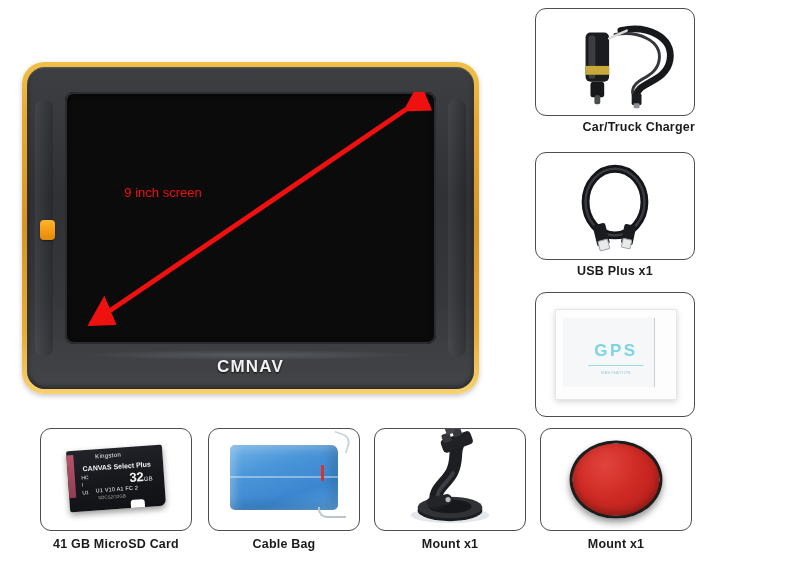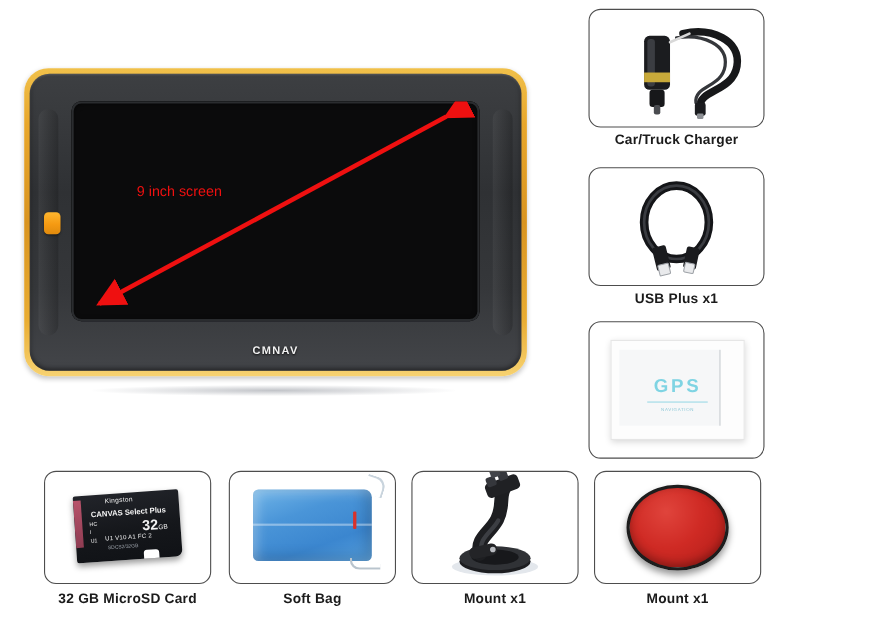--- a/index.html
+++ b/index.html
@@ -24,21 +24,21 @@
     position:absolute;
     text-align:center;
     font-weight:bold;
     color:#1b1b1b;
     font-size:12.5px;
     letter-spacing:.2px;
     white-space:nowrap;
   }
 
   
-  .device-wrap{position:absolute;left:22px;top:62px;width:457px;height:280px;}
+  .device-wrap{position:absolute;left:22px;top:62px;width:457px;height:332px;}
   .device-shadow{
     position:absolute;left:62px;top:288px;width:330px;height:10px;
     background:radial-gradient(ellipse at center, rgba(120,125,135,.45) 0%, rgba(255,255,255,0) 72%);
   }
   .bezel-outer{
     position:absolute;inset:0;
     border-radius:22px;
     background:linear-gradient(180deg,#f0c04a 0%,#e8a72c 18%,#d99420 50%,#e9ad33 82%,#f7d271 100%);
     box-shadow:0 2px 5px rgba(0,0,0,.22);
   }
@@ -69,21 +69,21 @@
   }
   .screen-label{
     position:absolute;left:16%;top:37%;
     color:#ef1010;font-size:13px;font-weight:500;
     white-space:nowrap;
   }
   .diag-svg{position:absolute;left:0;top:0;width:100%;height:100%;}
   .brand{
     position:absolute;left:0;right:0;bottom:12px;
     text-align:center;color:#f2f2f2;
-    font-size:10px;font-weight:bold;letter-spacing:1.2px;
+    font-size:17px;font-weight:bold;letter-spacing:1.2px;
     text-shadow:0 1px 2px rgba(0,0,0,.9);
   }
 
   
   .art{position:absolute;left:0;top:0;width:100%;height:100%;}
 
   
   .bag{
     position:absolute;left:14%;top:16%;width:72%;height:64%;
     border-radius:5px 7px 5px 5px;
@@ -216,21 +216,21 @@
         <rect x="53" y="27" width="7" height="44" rx="3" fill="#3b3d42"></rect>
         <rect x="50" y="58" width="24" height="9" fill="#c8a93a"></rect>
         <rect x="55" y="74" width="14" height="16" rx="3" fill="#17181a"></rect>
         <rect x="59" y="88" width="6" height="9" rx="2" fill="#4a4c50"></rect>
         <path d="M74 30 L92 22" stroke="#d8d8d8" stroke-width="2.4" fill="none" stroke-linecap="round"></path>
         <rect x="97" y="86" width="10" height="12" rx="2" fill="#1b1c1f"></rect>
         <rect x="99" y="96" width="6" height="5" rx="1" fill="#8c8f94"></rect>
       </g>
     </svg>
   </div>
-  <div class="panel-label" style="left:535px;top:120px;width:160px;">Car/Truck Charger</div>
+  <div class="panel-label" style="left:535px;top:120px;width:160px;text-align:right;">Car/Truck Charger</div>
 
   <div class="panel" style="left:535px;top:152px;width:160px;height:108px;">
     <svg class="art" viewBox="0 0 160 108">
       <g>
         <ellipse cx="80" cy="50" rx="30" ry="34" fill="none" stroke="#141518" stroke-width="8"></ellipse>
         <ellipse cx="80" cy="50" rx="30" ry="34" fill="none" stroke="#3a3c41" stroke-width="2.5"></ellipse>
         <g transform="translate(57,74) rotate(-14)">
           <rect x="0" y="0" width="13" height="22" rx="2" fill="#1a1b1e"></rect>
           <rect x="1.5" y="17" width="10" height="10" rx="1" fill="#e9eaec" stroke="#9fa3a8" stroke-width="1"></rect>
         </g>
@@ -263,33 +263,33 @@
         <div class="sd-txt sd-cap">
           <span>32</span><small>GB</small>
         </div>
         <div class="sd-badge">HC<br>I<br>U1</div>
         <div class="sd-txt sd-spec">U1 V10 A1 FC 2</div>
         <div class="sd-txt sd-sub">SDCS2/32GB</div>
         <div class="sd-notch"></div>
       </div>
     </div>
   </div>
-  <div class="panel-label" style="left:30px;top:537px;width:172px;">32 GB MicroSD Card</div>
+  <div class="panel-label" style="left:30px;top:537px;width:172px;">41 GB MicroSD Card</div>
 
   <div class="panel" style="left:208px;top:428px;width:152px;height:103px;">
     <div class="art">
       <div class="bag">
         <div class="bag-seam"></div>
         <div class="bag-tag"></div>
       </div>
       <div class="bag-string"></div>
       <div class="bag-cord"></div>
     </div>
   </div>
-  <div class="panel-label" style="left:208px;top:537px;width:152px;">Soft Bag</div>
+  <div class="panel-label" style="left:208px;top:537px;width:152px;">Cable Bag</div>
 
   <div class="panel" style="left:374px;top:428px;width:152px;height:103px;">
     <svg class="art" viewBox="0 0 152 103">
       <g>
         <ellipse cx="76" cy="88" rx="40" ry="8" fill="#e3e7ec"></ellipse>
         <ellipse cx="76" cy="83" rx="33" ry="11" fill="#1c1d20"></ellipse>
         <ellipse cx="76" cy="80" rx="33" ry="11" fill="#303236"></ellipse>
         <ellipse cx="76" cy="79" rx="22" ry="7" fill="#17181b"></ellipse>
         <path d="M62 76 C58 62 72 56 78 44 C84 32 80 24 84 16" stroke="#1d1e21" stroke-width="13" fill="none" stroke-linecap="round"></path>
         <path d="M64 74 C60 62 73 56 79 45" stroke="#3c3e43" stroke-width="4" fill="none" stroke-linecap="round"></path>

